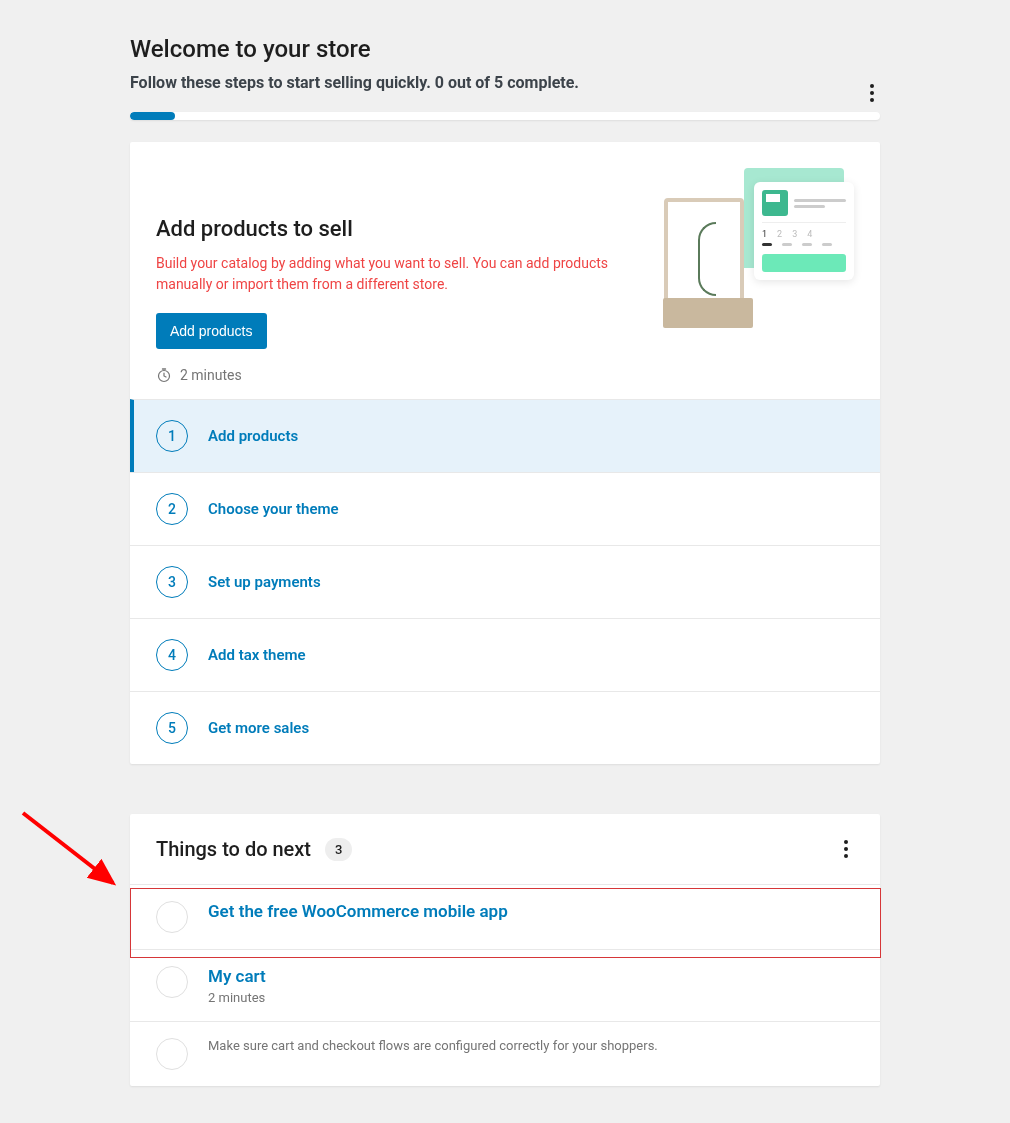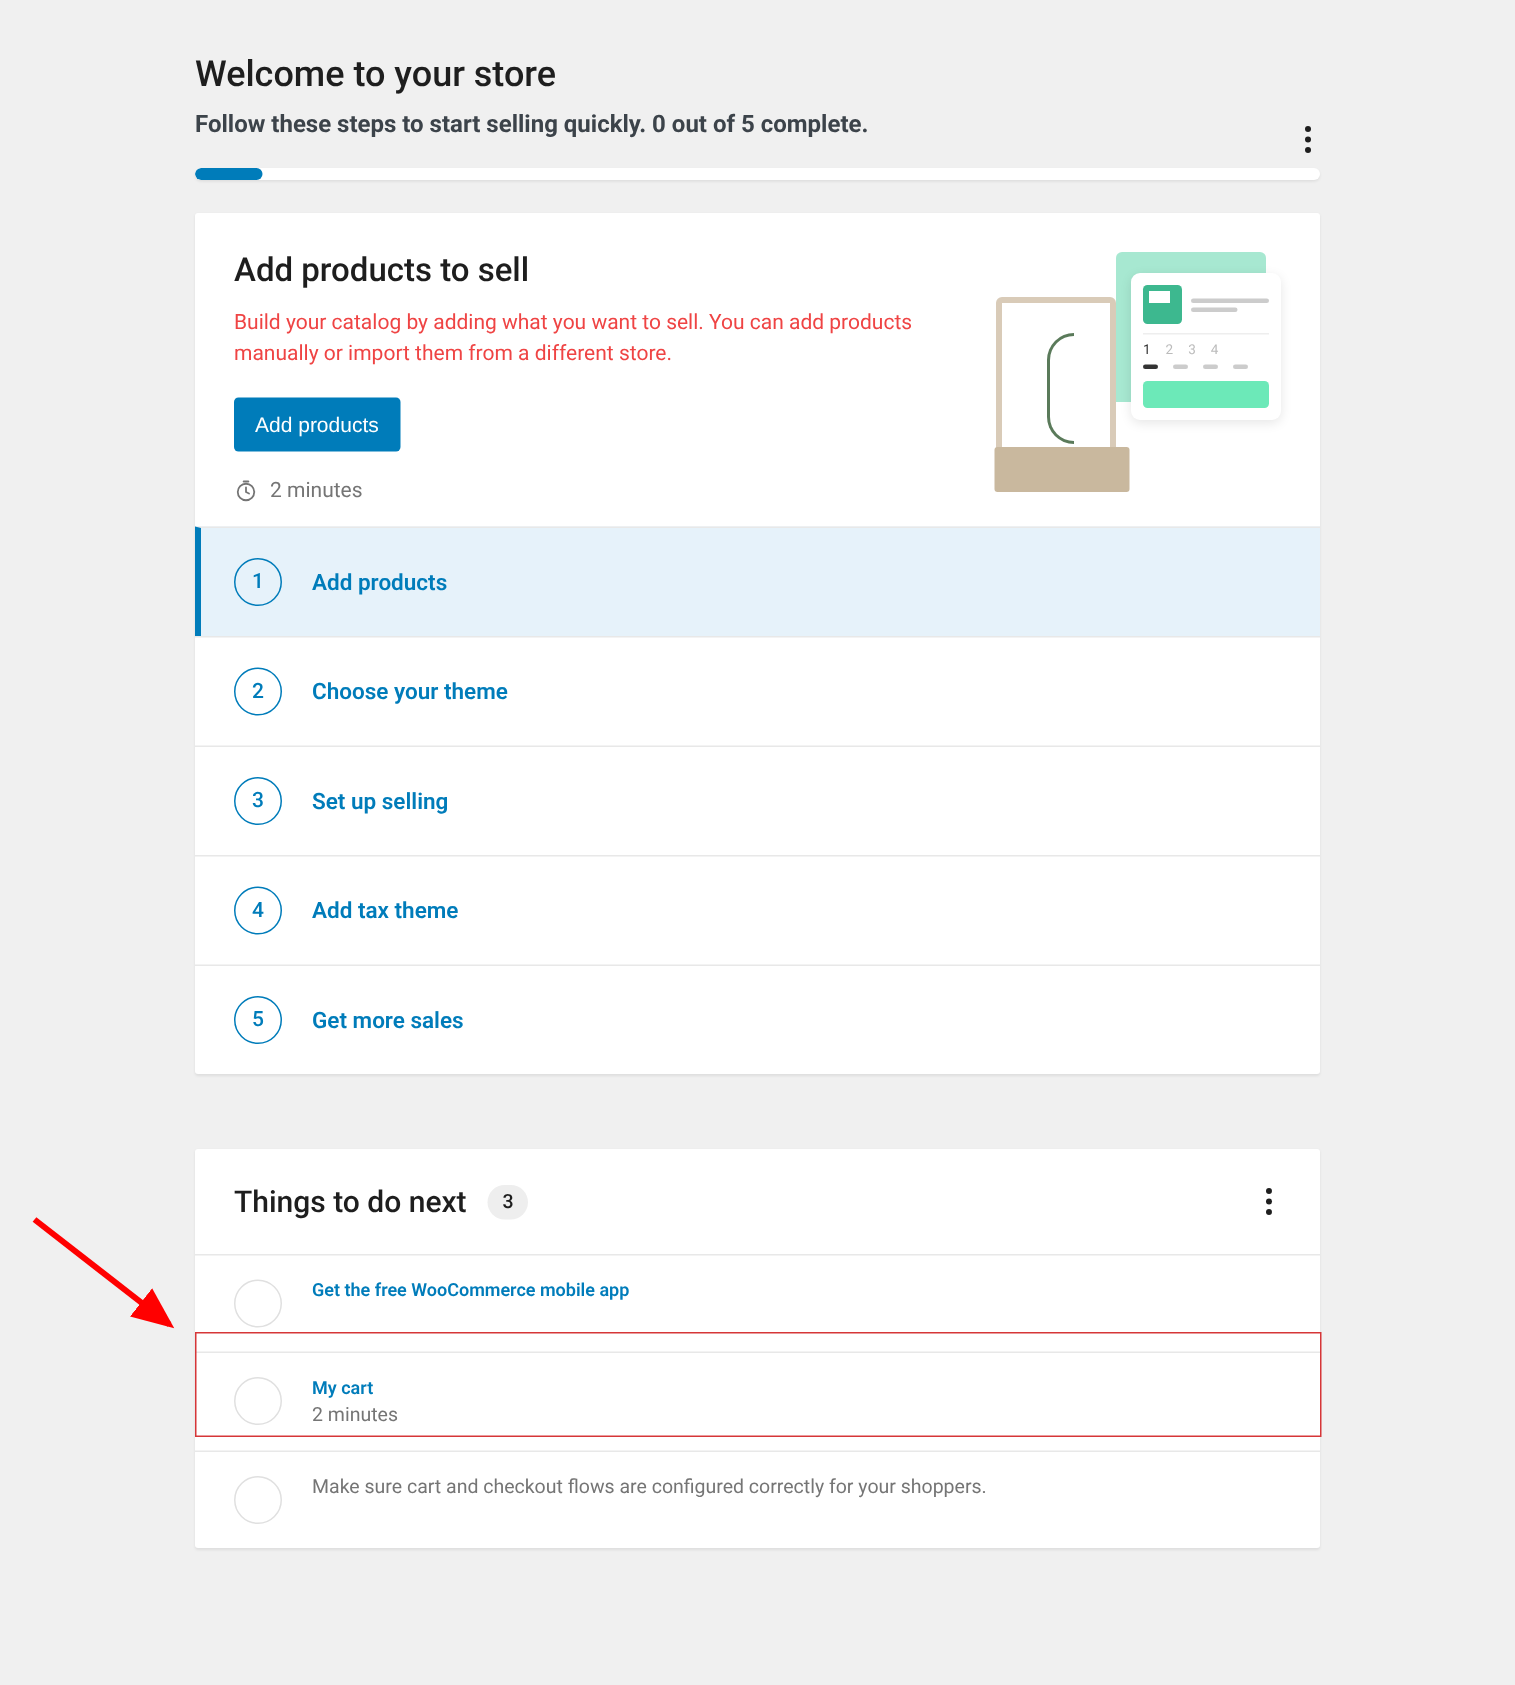--- a/index.html
+++ b/index.html
@@ -73,21 +73,21 @@
     margin-bottom: 50px;
     overflow: hidden;
   }
 
   .hero {
     display: flex;
     padding: 26px 26px 16px 26px;
     gap: 20px;
     align-items: flex-start;
   }
-  .hero-left { flex: 1; }
+  .hero-left { flex: 1; margin-top: 48px; }
   .hero-title {
     font-size: 22px;
     font-weight: 500;
     margin-bottom: 12px;
   }
   .hero-desc {
     font-size: 14px;
     color: #ef4444;
     line-height: 1.5;
     margin-bottom: 18px;
@@ -268,21 +268,21 @@
     cursor: pointer;
   }
   .todo-check {
     width: 32px; height: 32px;
     border: 1px solid #e0e0e0;
     border-radius: 50%;
     flex-shrink: 0;
   }
   .todo-body { }
   .todo-title {
-    font-size: 12px;
+    font-size: 17px;
     font-weight: 600;
     color: #007cba;
     margin-bottom: 4px;
   }
   .todo-sub {
     font-size: 13px;
     color: #757575;
   }
 
   .highlight-box {
@@ -374,21 +374,21 @@
         <div class="step active">
           <div class="step-num">1</div>
           <div class="step-label">Add products</div>
         </div>
         <div class="step">
           <div class="step-num">2</div>
           <div class="step-label">Choose your theme</div>
         </div>
         <div class="step">
           <div class="step-num">3</div>
-          <div class="step-label">Set up selling</div>
+          <div class="step-label">Set up payments</div>
         </div>
         <div class="step">
           <div class="step-num">4</div>
           <div class="step-label">Add tax theme</div>
         </div>
         <div class="step">
           <div class="step-num">5</div>
           <div class="step-label">Get more sales</div>
         </div>
       </div>

